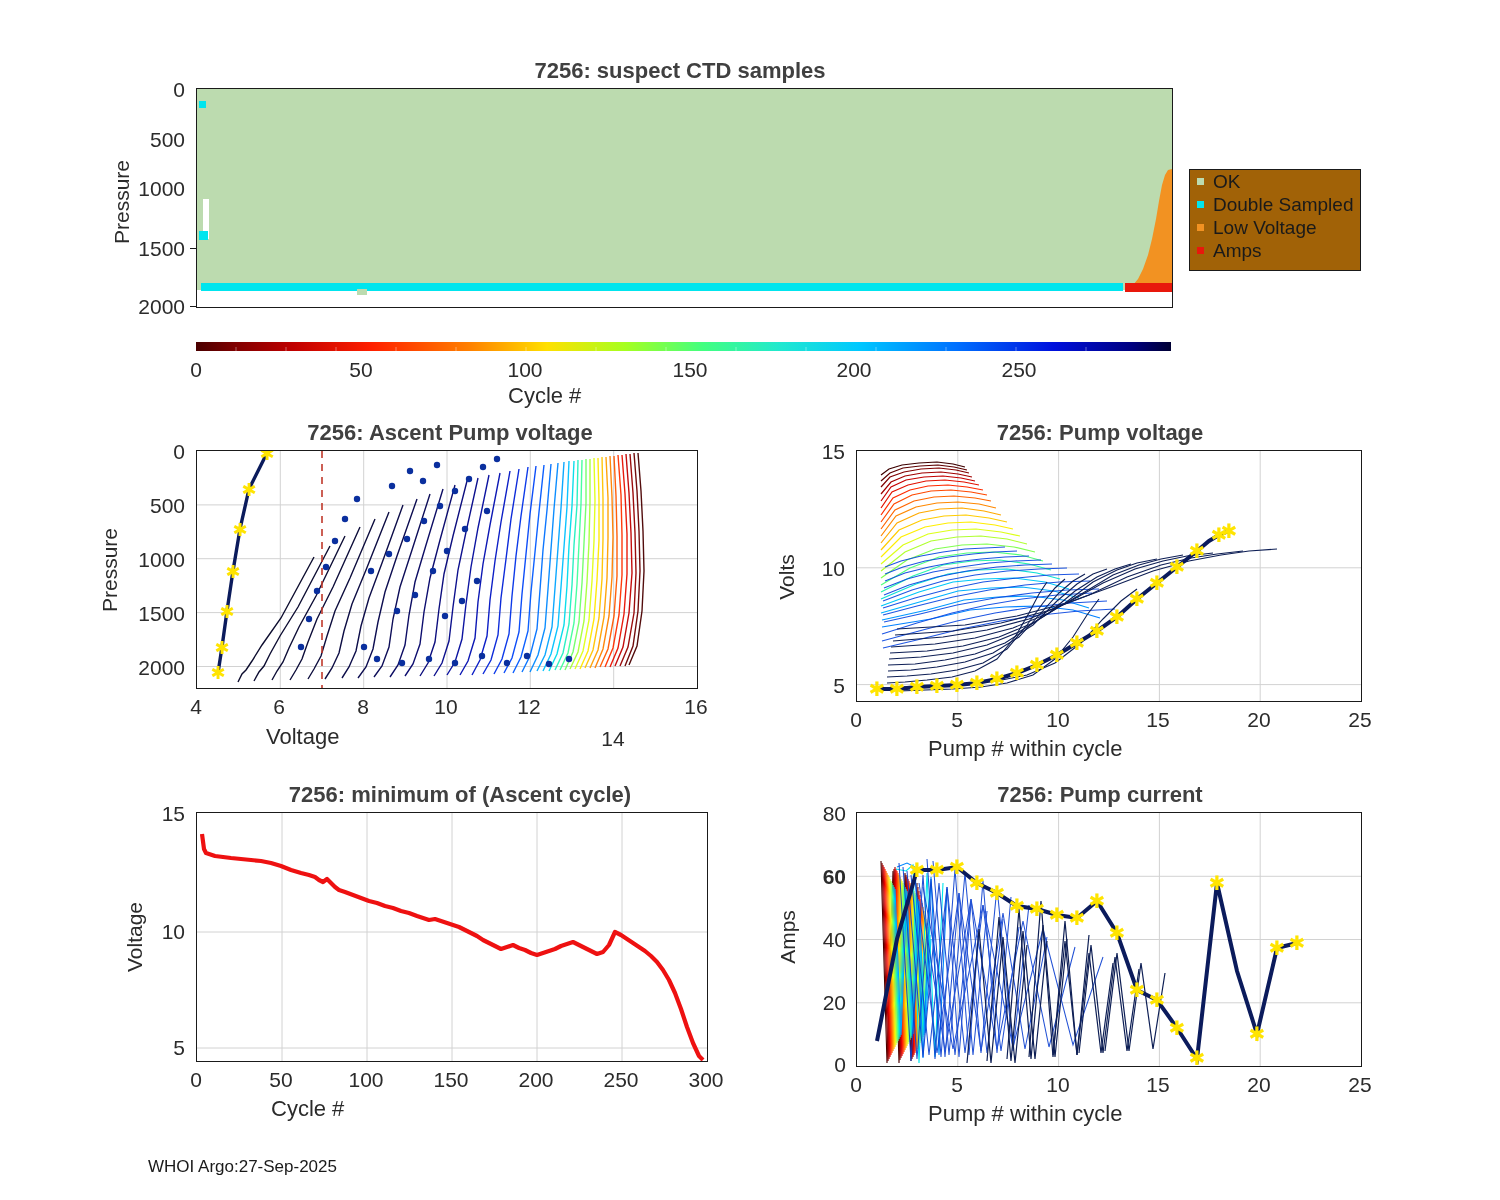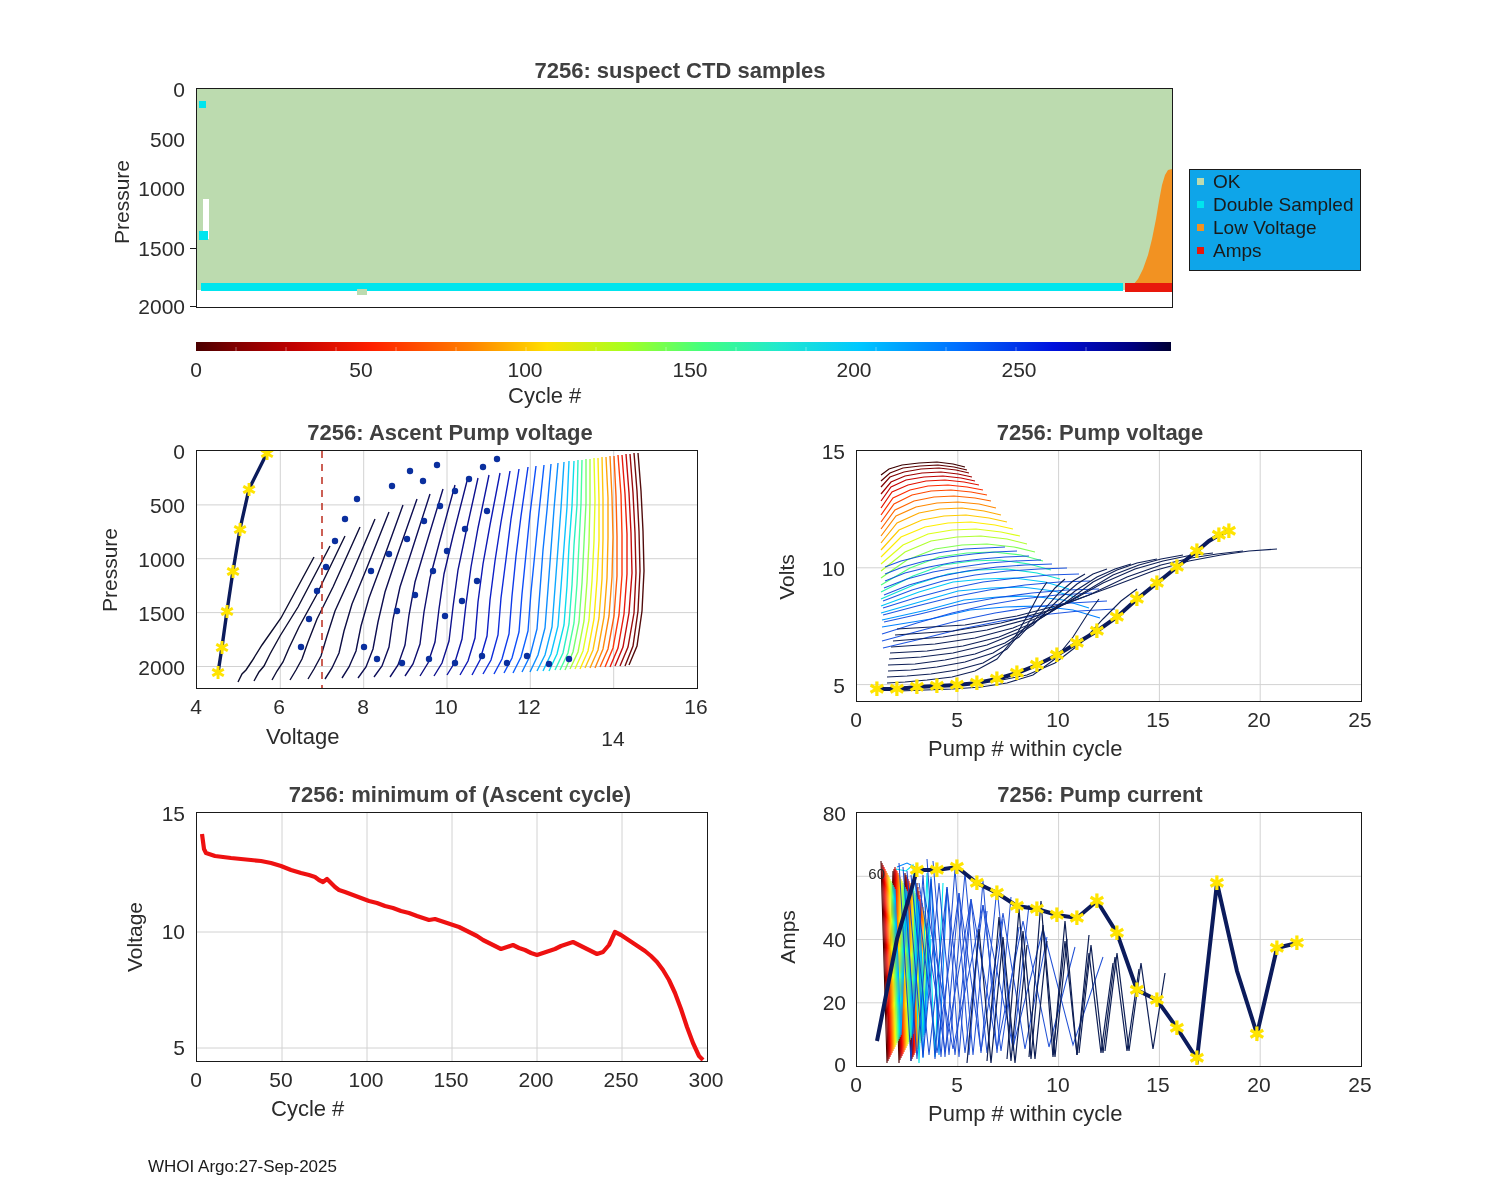--- a/index.html
+++ b/index.html
@@ -8,21 +8,21 @@
        -webkit-font-smoothing:antialiased;}
   .panel{position:absolute;}
   .plotbox{position:absolute;border:1px solid #1a1a1a;background:#ffffff;overflow:hidden;}
   .title{position:absolute;text-align:center;font-weight:bold;color:#404040;white-space:nowrap;}
   .axlabel{position:absolute;white-space:nowrap;color:#2b2b2b;}
   .ylabel{position:absolute;transform-origin:50% 50%;white-space:nowrap;color:#2b2b2b;}
   .tick{position:absolute;white-space:nowrap;color:#2b2b2b;}
   .tick.xt{text-align:center;}
   .tick.yt{text-align:right;}
   .tickmarky{position:absolute;height:1px;width:6px;background:#1a1a1a;}
-  .legendbox{position:absolute;border:1px solid #1a1a1a;background:#0ea5e9;}
+  .legendbox{position:absolute;border:1px solid #1a1a1a;background:#a16207;}
   .legrow{display:flex;align-items:center;height:23px;padding-left:7px;}
   .legmark{width:7px;height:7px;margin-right:9px;flex:0 0 auto;}
   .legtxt{font-size:19px;color:#1a1a1a;white-space:nowrap;}
   .footer{position:absolute;font-size:17px;color:#1a1a1a;}
   svg{display:block;}
 </style>
 </head>
 <body>
 
 <div class="panel">
@@ -498,21 +498,21 @@
           <text x="340" y="252">✱</text>
         <text x="360" y="77">✱</text>
           <text x="400" y="228">✱</text>
           <text x="420" y="142">✱</text>
         <text x="440" y="137">✱</text>
       </g>
     </svg>
   </div>
 
   <div class="tick yt" style="left:786px;top:802px;width:60px;font-size:21px;">80</div>
-  <div class="tick yt" style="left:825px;top:865px;width:60px;font-size:15px;">60</div>
+  <div class="tick yt" style="left:786px;top:865px;width:60px;font-size:21px;font-weight:bold;">60</div>
   <div class="tick yt" style="left:786px;top:928px;width:60px;font-size:21px;">40</div>
   <div class="tick yt" style="left:786px;top:991px;width:60px;font-size:21px;">20</div>
   <div class="tick yt" style="left:786px;top:1053px;width:60px;font-size:21px;">0</div>
   <div class="ylabel" style="left:718px;top:925px;width:140px;text-align:center;font-size:21px;transform:rotate(-90deg);">Amps</div>
 
   <div class="tick xt" style="left:826px;top:1073px;width:60px;font-size:21px;">0</div>
   <div class="tick xt" style="left:927px;top:1073px;width:60px;font-size:21px;">5</div>
   <div class="tick xt" style="left:1028px;top:1073px;width:60px;font-size:21px;">10</div>
   <div class="tick xt" style="left:1128px;top:1073px;width:60px;font-size:21px;">15</div>
   <div class="tick xt" style="left:1229px;top:1073px;width:60px;font-size:21px;">20</div>

